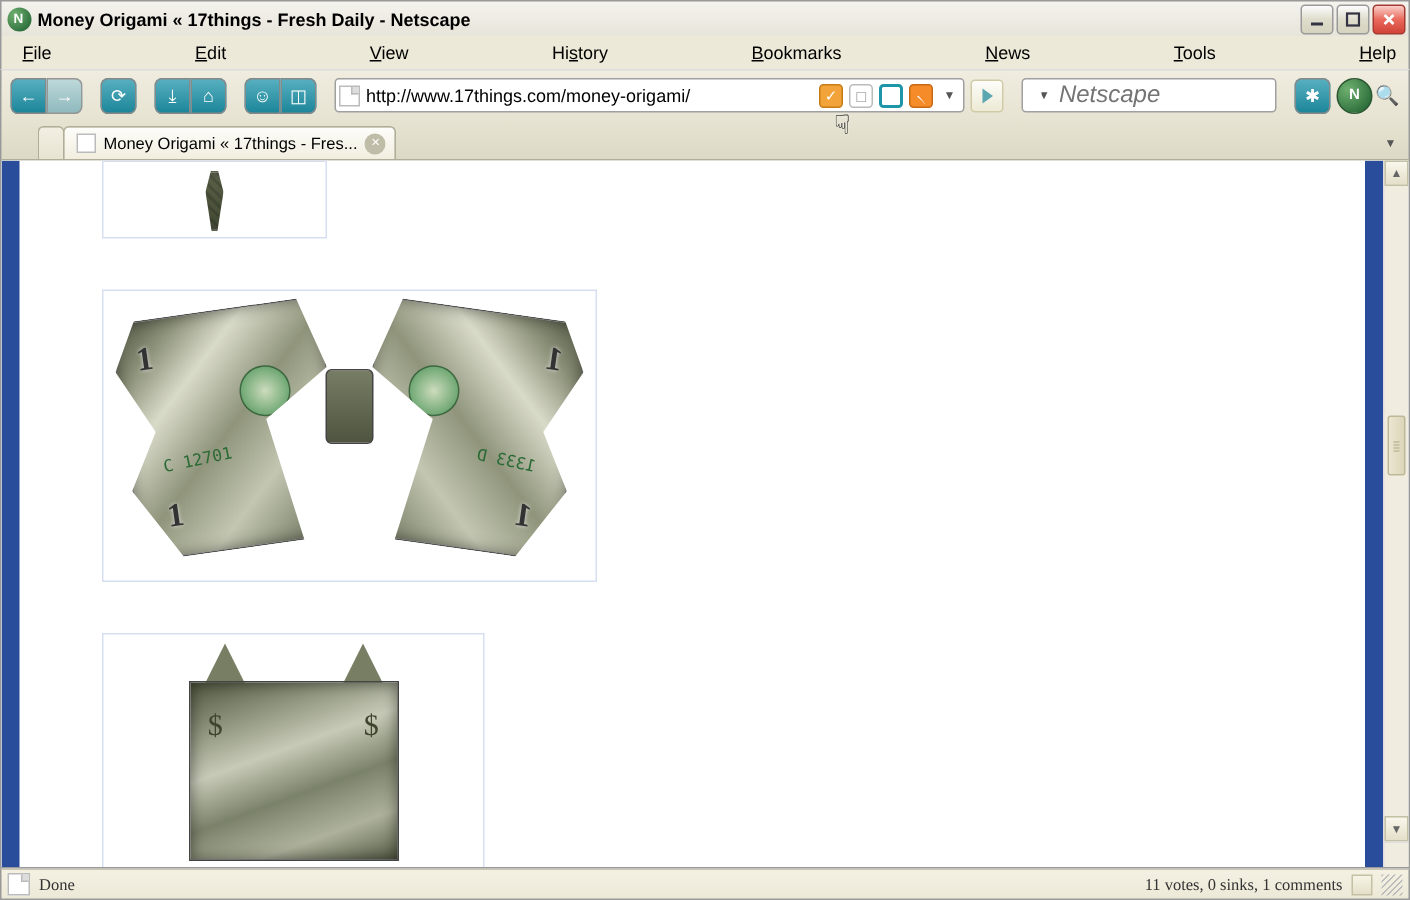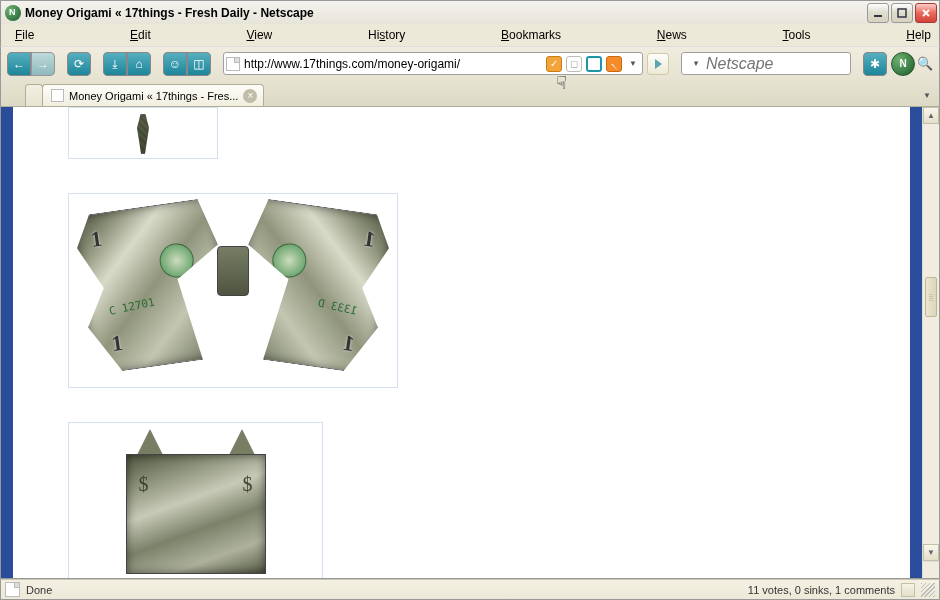--- a/index.html
+++ b/index.html
@@ -89,21 +89,21 @@
   .wing .serial { position:absolute; bottom:55px; left:22px; font-family:monospace; font-size:11px; color:#2a6b35; transform:rotate(-4deg);}
   .body-center { position:absolute; top:40px; left:134px; width:32px; height:50px; background:linear-gradient(#777e65,#4e543f); border:1px solid #444; border-radius:4px;}
   .cat { width:180px; height:145px; position:relative;}
   .cat-body { position:absolute; left:20px; top:25px; width:140px; height:120px; background:linear-gradient(160deg,#50563f,#8a9079 20%,#c7cab7 40%,#7b826a 60%,#aeb29c 80%,#565c46); border:1px solid #444; box-shadow: inset 0 0 10px rgba(0,0,0,.5);}
   .cat-ear { position:absolute; top:0; width:0; height:0; border-bottom:32px solid #777e63; border-left:16px solid transparent; border-right:16px solid transparent;}
   .cat-ear.left{ left:28px;} .cat-ear.right{ right:28px;}
   .cat-body::before{ content:"$"; position:absolute; top:18px; left:12px; color:#3f442f; font-size:20px; font-family:serif;}
   .cat-body::after{ content:"$"; position:absolute; top:18px; right:12px; color:#3f442f; font-size:20px; font-family:serif;}
 
   
-  .statusbar { height:21px; background:linear-gradient(to bottom,#f4f1e3,#ece9d8); border:1px solid #999; border-top:1px solid #c9c6b4; display:flex; align-items:center; padding:0 4px; font-size:11px; color:#333;}
+  .statusbar { height:21px; background:linear-gradient(to bottom,#f4f1e3,#ece9d8); border:1px solid #999; border-top:1px solid #c9c6b4; display:flex; align-items:center; padding:0 4px; font-size:11px; color:#333;font-family:Liberation Serif, serif;}
   .statusbar .doc-icon { width:15px; height:15px; border:1px solid #bbb; background:#fff; margin-right:6px; position:relative;}
   .statusbar .doc-icon::after{content:""; position:absolute; top:0; right:0; width:4px; height:4px; background:#ddd; border-left:1px solid #bbb; border-bottom:1px solid #bbb;}
   .statusbar .spacer { flex:1;}
   .statusbar .grip { width:14px; height:14px; background:repeating-linear-gradient(135deg,#bbb 0 1px, transparent 1px 3px); margin-left:6px;}
   .statusbar .sec { width:14px; height:14px; margin-left:6px; border:1px solid #c4c0a4; background:linear-gradient(#f7f4e6,#e3dfc9);}
   
   .cursor { position:absolute; top:72px; left:556px; pointer-events:none; font-size:18px; color:#000; z-index:50; text-shadow:0 0 2px #fff;}
 </style>
 </head>
 <body>

